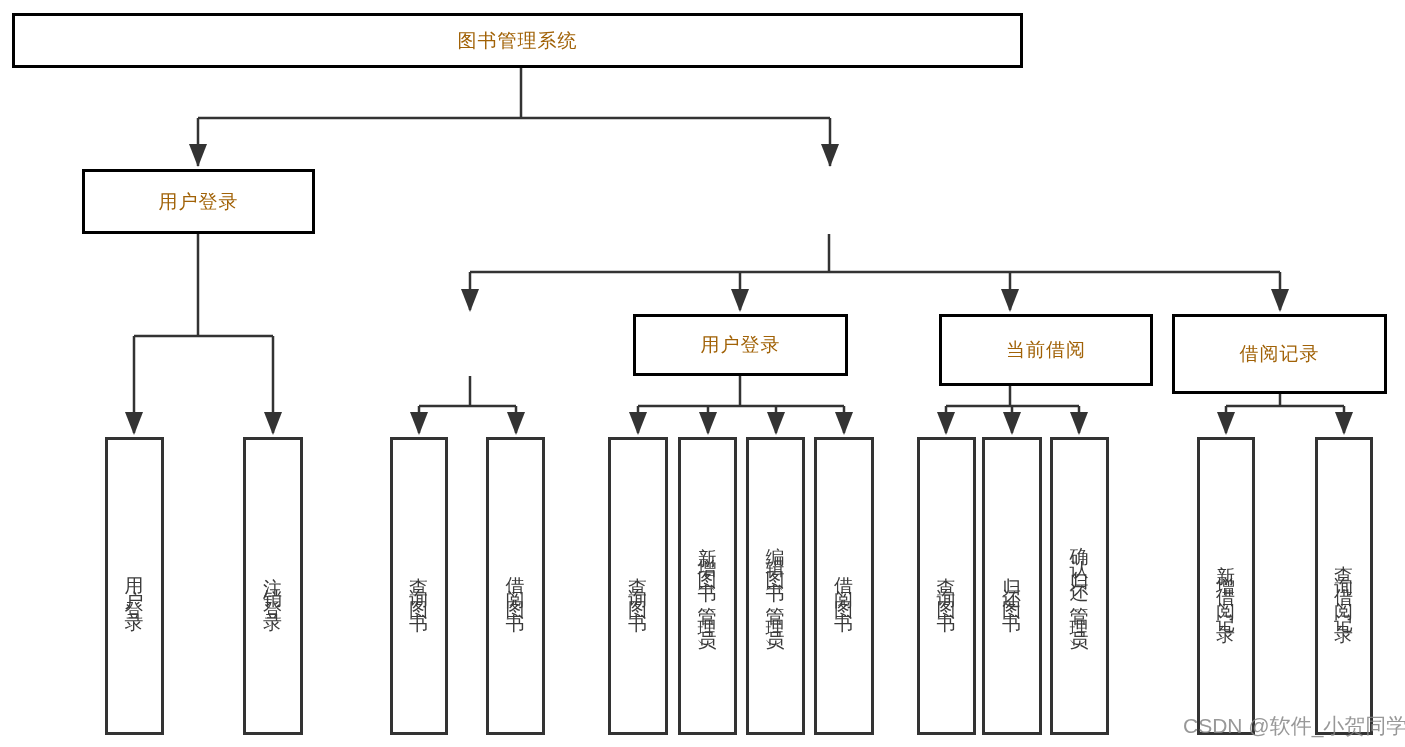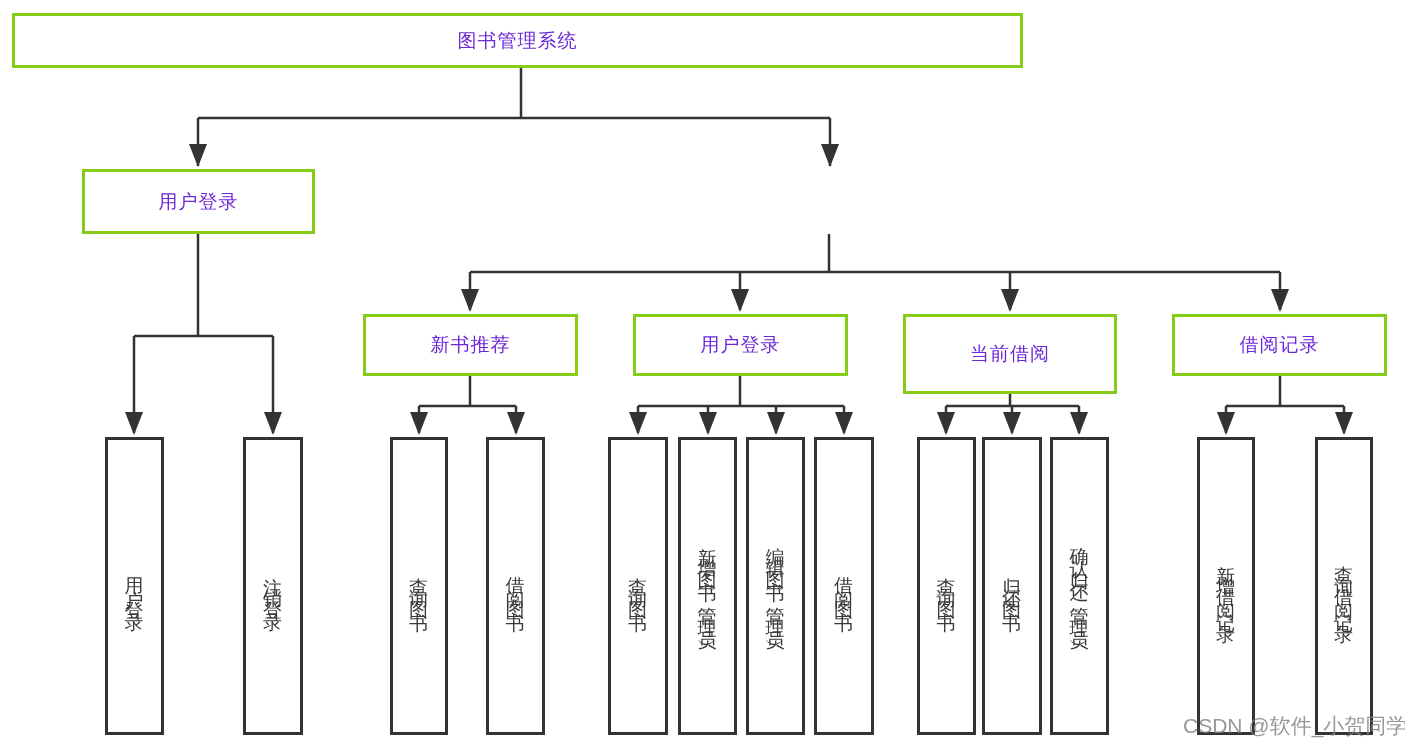--- a/index.html
+++ b/index.html
@@ -14,27 +14,27 @@
   #wires {
     position: absolute;
     left: 0; top: 0;
     width: 1405px; height: 747px;
     z-index: 0;
   }
   .hbox {
     position: absolute;
     box-sizing: border-box;
     background: #ffffff;
-    border: 3px solid #84cc16;
+    border: 3px solid #000000;
     display: flex;
     align-items: center;
     justify-content: center;
     font-size: 19px;
     letter-spacing: 1px;
-    color: #6d28d9;
+    color: #a16207;
     z-index: 1;
   }
   .vbox {
     position: absolute;
     box-sizing: border-box;
     background: #ffffff;
     border: 3px solid #333333;
     display: flex;
     align-items: center;
     justify-content: center;
@@ -126,24 +126,23 @@
       <path d="M1070 412 h18 l-9 23 z"></path>
       <path d="M1217 412 h18 l-9 23 z"></path>
       <path d="M1335 412 h18 l-9 23 z"></path>
     </g>
   </svg>
 
   <div class="hbox" style="left:12px; top:13px; width:1011px; height:55px;">图书管理系统</div>
 
   <div class="hbox" style="left:82px; top:169px; width:233px; height:65px;">用户登录</div>
 
-  <div class="hbox" style="left:363px; top:314px; width:215px; height:62px;">新书推荐</div>
   <div class="hbox" style="left:633px; top:314px; width:215px; height:62px;">用户登录</div>
-  <div class="hbox" style="left:903px; top:314px; width:214px; height:80px;font-family:Liberation Serif, serif;">当前借阅</div>
-  <div class="hbox" style="left:1172px; top:314px; width:215px; height:62px;">借阅记录</div>
+  <div class="hbox" style="left:939px; top:314px; width:214px; height:72px;font-family:Liberation Serif, serif;">当前借阅</div>
+  <div class="hbox" style="left:1172px; top:314px; width:215px; height:80px;">借阅记录</div>
 
   <div class="vbox" style="left:105px; top:437px; width:59px; height:298px;">
     <span>用户登录</span>
   </div>
   <div class="vbox" style="left:243px; top:437px; width:60px; height:298px;">
     <span>注销登录</span>
   </div>
 
   <div class="vbox" style="left:390px; top:437px; width:58px; height:298px;">
     <span>查询图书</span>

